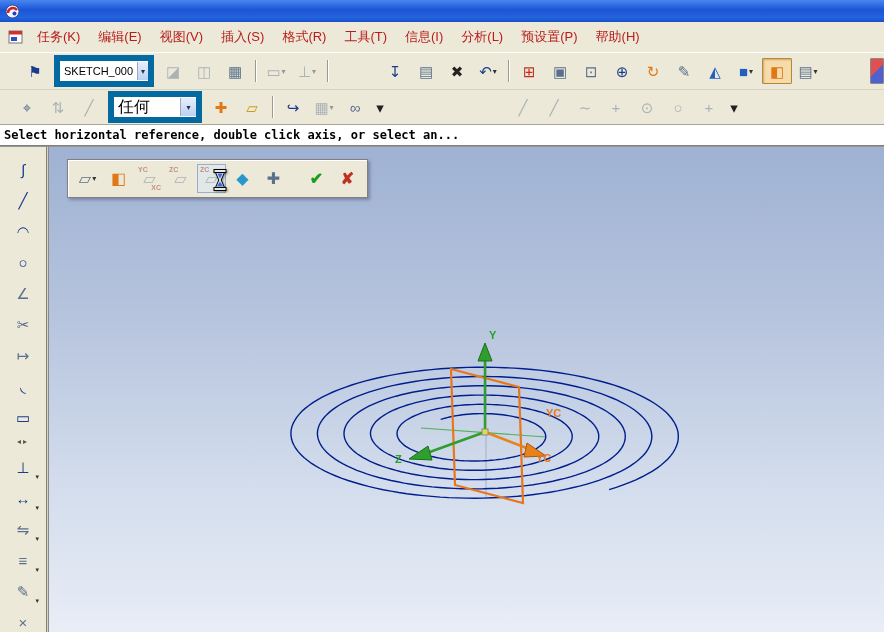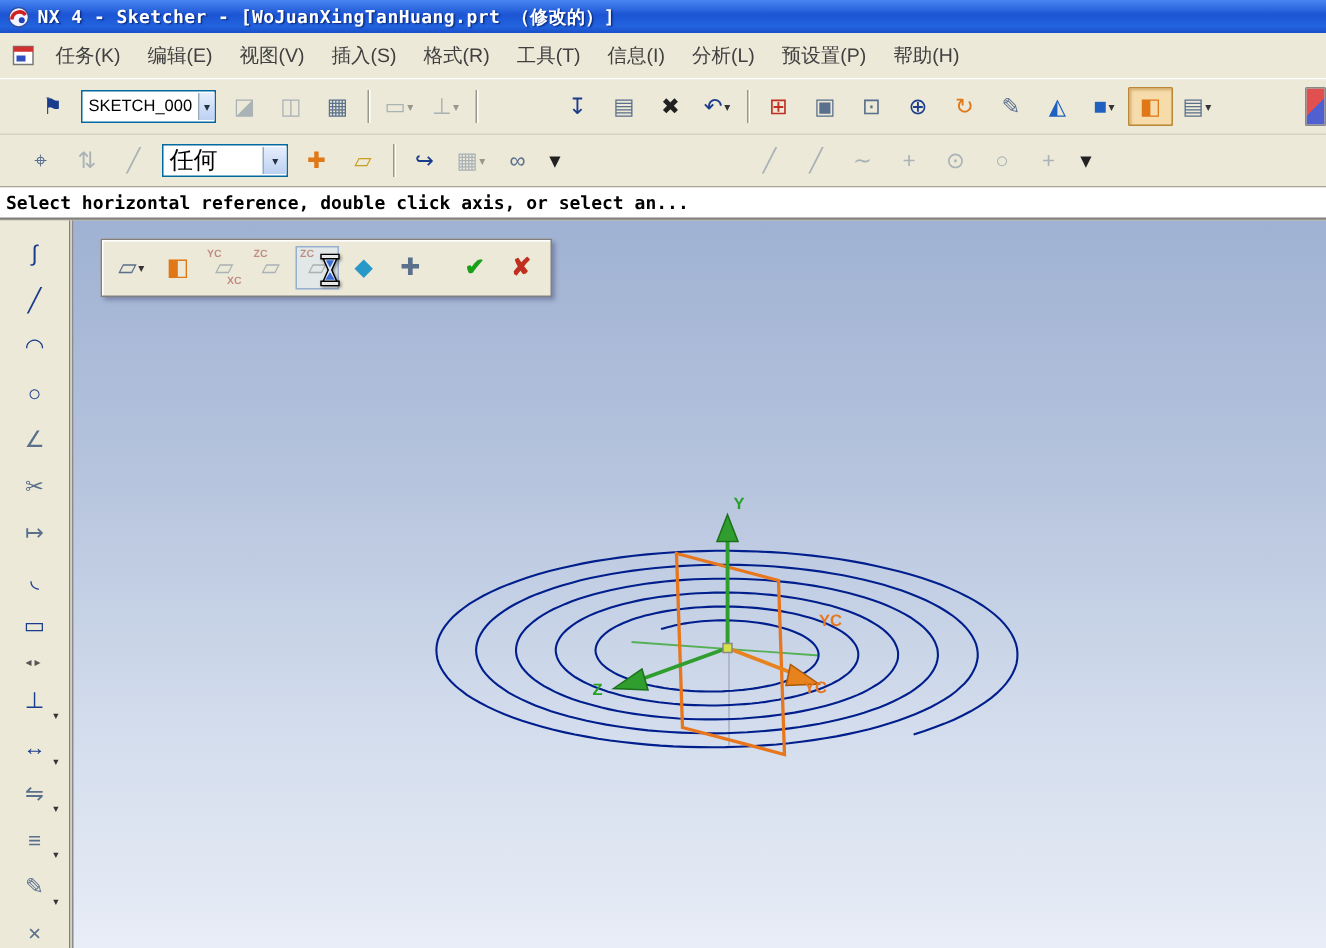--- a/index.html
+++ b/index.html
@@ -8,21 +8,21 @@
 
   
   .titlebar{height:22px;display:flex;align-items:center;gap:5px;padding:0 5px;
     background:linear-gradient(180deg,#4886f2 0%,#1c55d4 45%,#2263de 80%,#1a4fc8 100%);}
   .title-text{color:#fff;font-weight:bold;font-size:12px;letter-spacing:.3px;
     font-family:"DejaVu Sans Mono",monospace;text-shadow:1px 1px 1px #0a2a80;white-space:nowrap;}
 
   
   .menubar{height:30px;display:flex;align-items:center;background:#ece9d8;
     border-bottom:1px solid #ffffff;padding-left:4px;}
-  .menu-item{padding:4px 9px;font-size:13px;color:#404040;white-space:nowrap;}
+  .menu-item{padding:4px 9px;font-size:13px;color:#b91c1c;white-space:nowrap;}
 
   
   .toolbar{display:flex;align-items:center;background:#ece9d8;}
   .row1{height:36px;border-bottom:1px solid #d8d4c4;padding-left:20px;gap:1px;}
   .row2{height:34px;border-bottom:1px solid #aaa695;padding-left:12px;gap:1px;}
   .tbtn{min-width:26px;height:24px;padding:0 1px;display:flex;align-items:center;
     justify-content:center;border:1px solid transparent;border-radius:1px;position:relative;}
   .glyph{font-size:15px;line-height:1;color:#404860;}
   .caret{font-size:8px;margin-left:1px;color:#333;}
   .tsep{min-width:7px;width:7px;border:none !important;background:none !important;}
@@ -39,21 +39,21 @@
   .c-blue>.glyph{color:#2060c0;}
   .c-orange>.glyph{color:#e07818;}
   .c-red>.glyph{color:#c03020;}
   .c-gold>.glyph{color:#c8a020;}
   .c-green>.glyph{color:#18a018;}
   .c-black>.glyph{color:#222;}
   .c-cyan>.glyph{color:#2898c8;}
   .big>.glyph{font-size:17px;font-weight:bold;}
 
   
-  .combo{height:20px;background:#fff;border:1px solid #0369a1;display:flex;
+  .combo{height:20px;background:#fff;border:6px solid #0369a1;display:flex;
     align-items:center;margin:0 3px;}
   .combo-value{font-size:11px;padding:0 4px;white-space:nowrap;color:#000;}
   .combo-btn{width:15px;height:18px;margin-left:auto;display:flex;align-items:center;
     justify-content:center;font-size:8px;color:#234;
     background:linear-gradient(180deg,#e6eefc,#bcd1f2);border-left:1px solid #9ab;}
   .sketch-combo{width:88px;}
   .filter-combo{width:82px;}
   .filter-combo .combo-value{font-size:16px;}
 
   
@@ -95,21 +95,20 @@
 </style>
 </head>
 <body>
 
 <div class="titlebar">
   <svg width="15" height="15">
     <circle cx="7.5" cy="7.5" r="6.5" fill="#f2f4ff" stroke="#3050a0"></circle>
     <path d="M3,9 a5,5 0 0 1 9,-3" fill="none" stroke="#d02020" stroke-width="2.4"></path>
     <circle cx="9.5" cy="9.5" r="2" fill="#2040c0"></circle>
   </svg>
-  <span class="title-text">NX 4 - Sketcher - [WoJuanXingTanHuang.prt （修改的）]</span>
 </div>
 
 <div class="menubar">
   <svg width="16" height="16" style="margin:0 4px;">
     <rect x="1" y="2" width="13" height="12" fill="#fff" stroke="#777"></rect>
     <rect x="1" y="2" width="13" height="3.5" fill="#d03030"></rect>
     <rect x="3" y="8" width="6" height="4" fill="#3050c0"></rect>
   </svg>
   <div style="display:flex;">
 

